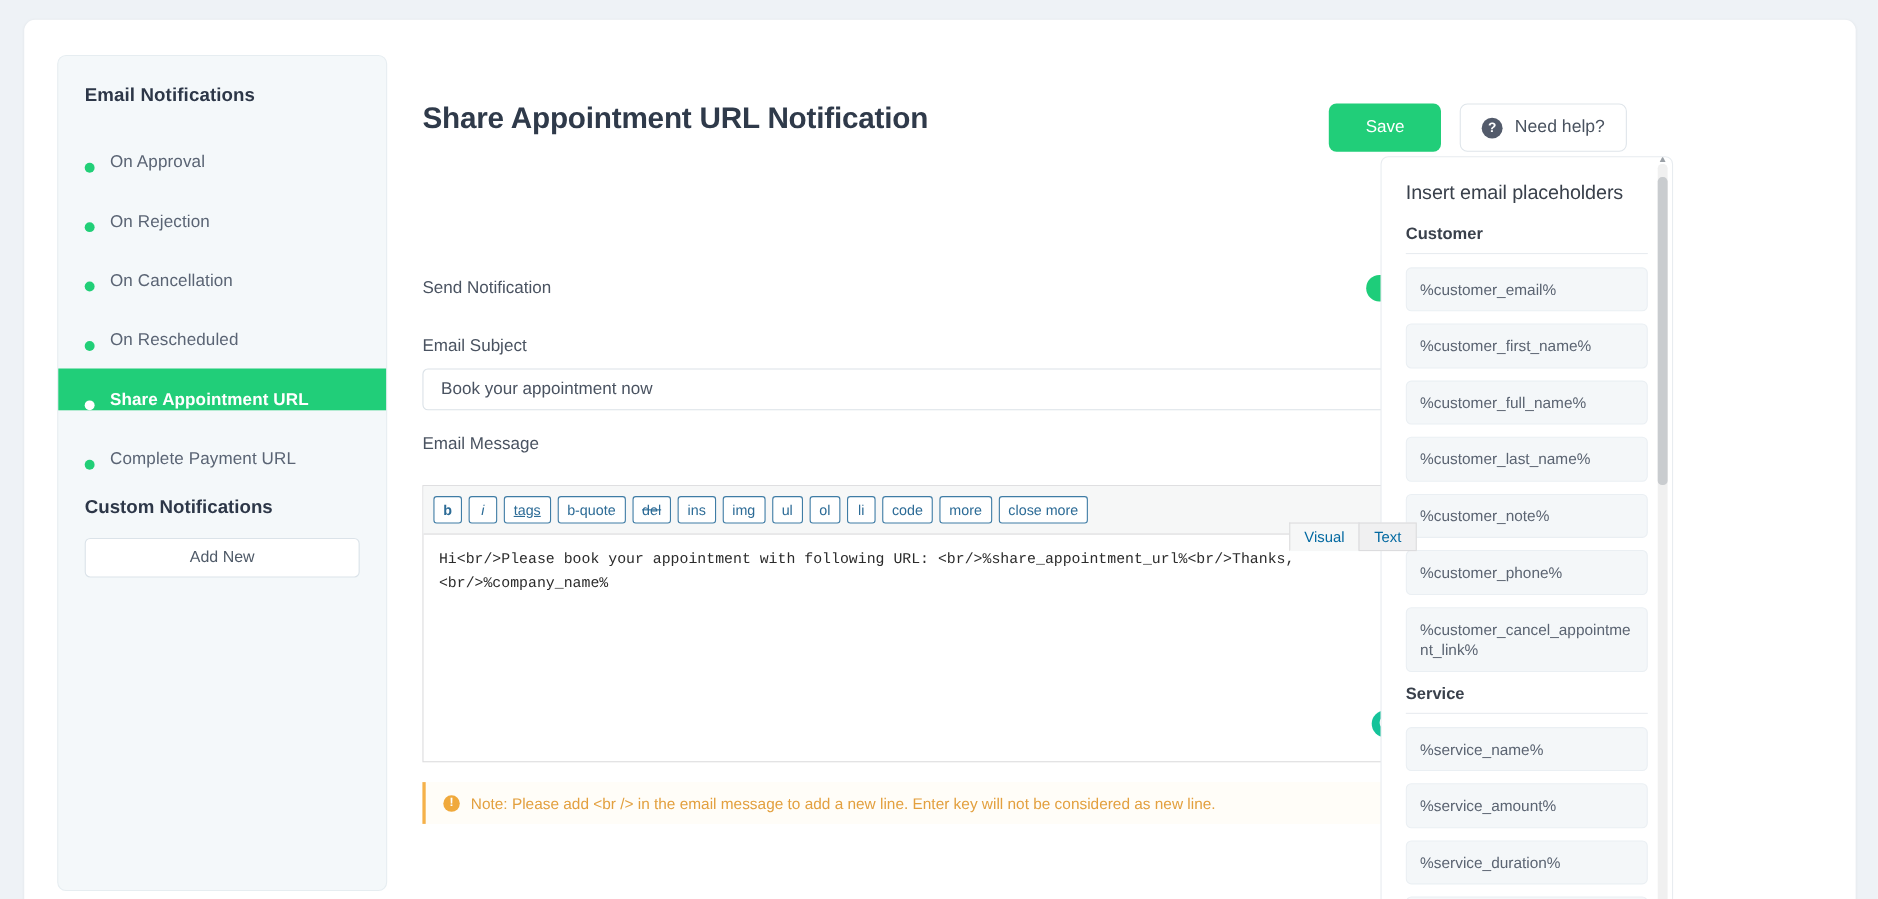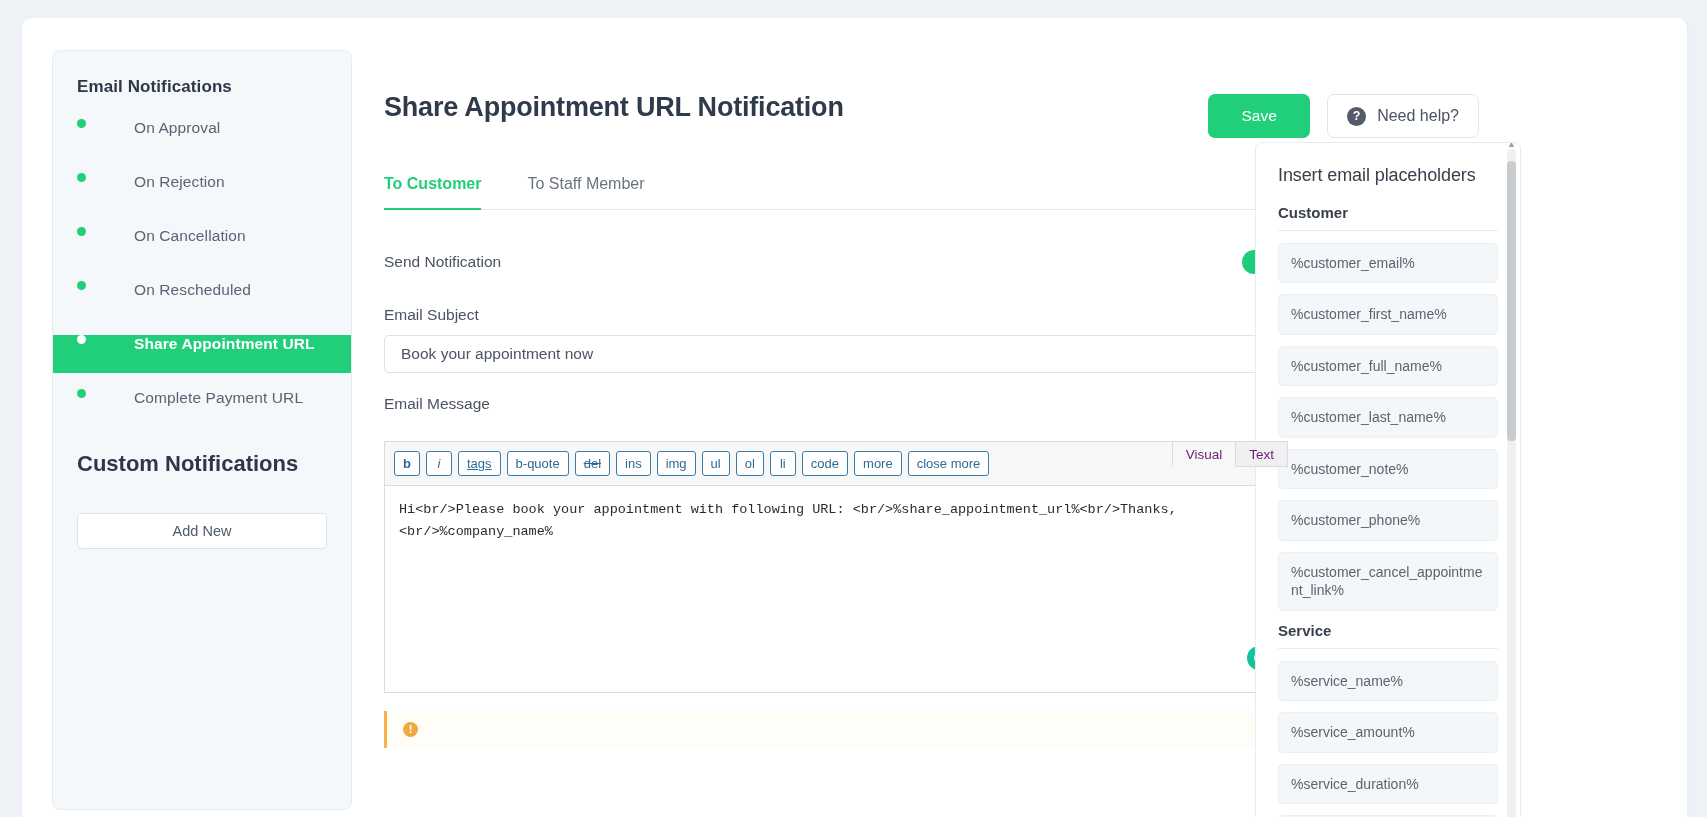--- a/index.html
+++ b/index.html
@@ -39,26 +39,25 @@
   .sidebar-heading {
     font-size: 17px;
     font-weight: bold;
     color: #2d3748;
     padding: 0 24px;
     margin-bottom: 22px;
     letter-spacing: .1px;
   }
   .nav-item {
     display: flex;
-    align-items: flex-start;
+    align-items: flex-end;
     height: 38px;
     padding: 0 24px;
     margin-bottom: 16px;
     cursor: pointer;
-    gap: 34px;
   }
   .nav-item .dot {
     width: 9px;
     height: 9px;
     border-radius: 50%;
     background: #21cf77;
     margin-right: 14px;
     flex: 0 0 auto;
   }
   .nav-item .lbl {
@@ -67,26 +66,26 @@
     letter-spacing: .1px;
   }
   .nav-item.active {
     background: #21ce79;
     margin-bottom: 16px;
   }
   .nav-item.active .dot { background: #ffffff; }
   .nav-item.active .lbl { color: #ffffff; font-weight: bold; }
 
   .sidebar-heading2 {
-    font-size: 22px;
+    font-size: 17px;
     font-weight: bold;
     color: #2d3748;
     padding: 0 24px;
     margin-top: 24px;
-    margin-bottom: 36px;
+    margin-bottom: 18px;
   }
   .add-new-btn {
     display: block;
     margin: 0 24px;
     height: 36px;
     line-height: 34px;
     text-align: center;
     background: #ffffff;
     border: 1px solid #dbe3e9;
     border-radius: 5px;
@@ -222,24 +221,25 @@
     position: absolute;
     right: 0; top: 0;
     display: flex;
     z-index: 3;
   }
   .ed-tab {
     height: 26px;
     padding: 0 13px;
     font-size: 13.5px;
     line-height: 25px;
-    color: #701a75;
+    color: #0369a1;
     border: 1px solid #dcdcde;
     background: #f0f0f1;
     cursor: pointer;
+    margin-top: 34px;
   }
   .ed-tab.active { background: #f6f7f7; border-bottom-color: #f6f7f7; }
   .ed-tab + .ed-tab { margin-left: -1px; }
 
   .editor-box {
     margin-top: 26px;
     border: 1px solid #dcdcde;
     background: #fff;
     width: 904px;
     height: 252px;
@@ -435,24 +435,20 @@
     <div class="page-title">Share Appointment URL Notification</div>
 
     <div class="header-actions">
       <button class="btn-save">Save</button>
       <div class="btn-help">
         <span class="q">?</span>
         <span class="t">Need help?</span>
       </div>
     </div>
 
-    <div class="tabs" id="tab-list">
-        <div class="tab active">To Customer</div>
-        <div class="tab">To Staff Member</div>
-      </div>
 
     <div class="form-area">
 
       <div class="row-toggle">
         <span class="fld-label">Send Notification</span>
         <div class="toggle">
           <div class="knob"></div>
         </div>
       </div>
 
@@ -484,20 +480,21 @@
               <div class="qt-btn">close more</div>
             </div>
           <textarea class="qt-textarea" spellcheck="false" style="">Hi&lt;br/&gt;Please book your appointment with following URL: &lt;br/&gt;%share_appointment_url%&lt;br/&gt;Thanks,&lt;br/&gt;%company_name%</textarea>
           <div class="grammarly">G</div>
           <div class="resize-grip"></div>
         </div>
       </div>
 
       <div class="note">
         <span class="ic">!</span>
+        <span class="txt">Note: Please add &lt;br /&gt; in the email message to add a new line. Enter key will not be considered as new line.</span>
       </div>
 
     </div>
   </div>
 
   <div class="ph-panel">
     <div class="ph-title">Insert email placeholders</div>
     <div id="ph-groups">
         <div class="ph-group-title">Customer</div>
         <div class="ph-item">%customer_email%</div>

